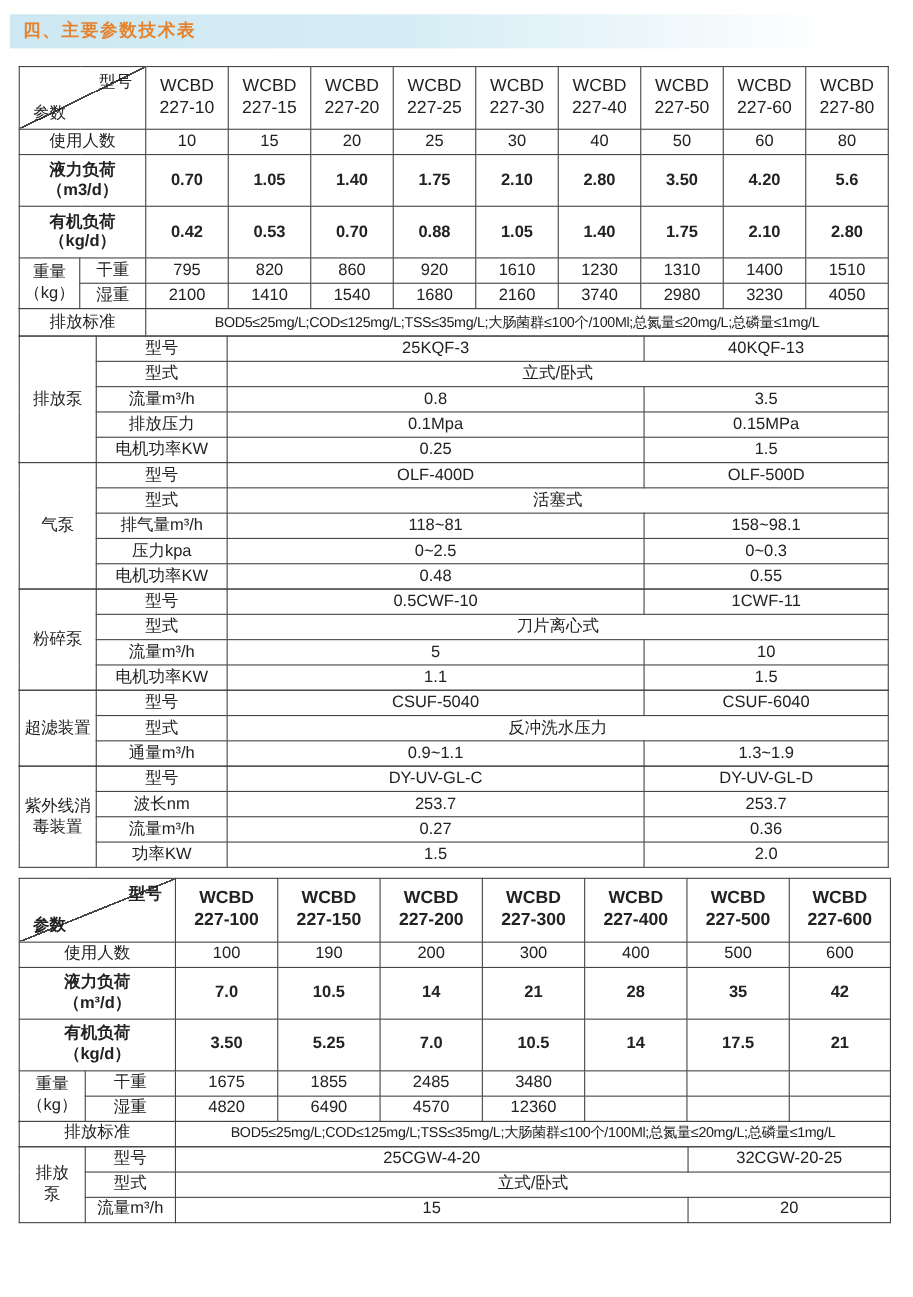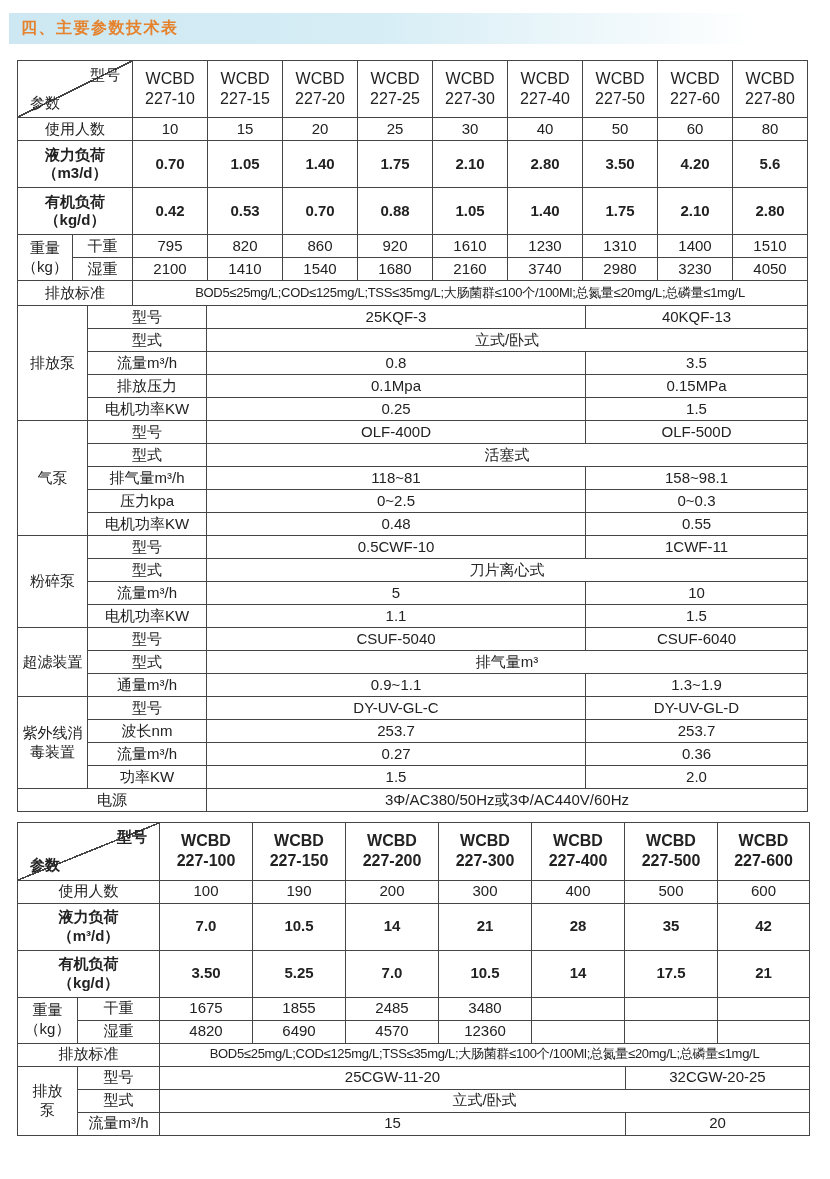--- a/index.html
+++ b/index.html
@@ -288,21 +288,21 @@
     </colgroup>
   <tbody>
       <tr class="h23">
     <td rowspan="3">超滤装置</td>
     <td>型号</td>
     <td>CSUF-5040</td>
     <td>CSUF-6040</td>
   </tr>
   <tr class="h23">
     <td>型式</td>
-    <td colspan="2">排气量m³</td>
+    <td colspan="2">反冲洗水压力</td>
   </tr>
   <tr class="h23">
     <td>通量m³/h</td>
     <td>0.9~1.1</td>
     <td>1.3~1.9</td>
   </tr>
 </tbody>
   </table>
 
 <table class="t1 stack">
@@ -337,24 +337,20 @@
   </tr>
 </tbody>
   </table>
 
 <table class="t1 stack">
   <colgroup>
       <col style="width:189px">
       <col style="width:601px">
     </colgroup>
   <tbody>
-  <tr class="h23">
-    <td>电源</td>
-    <td>3Φ/AC380/50Hz或3Φ/AC440V/60Hz</td>
-  </tr>
 </tbody>
   </table>
 
 <table class="t2 t2-first">
   <colgroup>
       <col style="width:60px">
       <col style="width:82px">
       <col style="width:93px">
       <col style="width:93px">
       <col style="width:93px">
@@ -459,21 +455,21 @@
       <col style="width:60px">
       <col style="width:82px">
       <col style="width:466px">
       <col style="width:184px">
     </colgroup>
   <tbody>
       <tr class="h23">
     <td rowspan="3">排放
 泵</td>
     <td>型号</td>
-    <td>25CGW-11-20</td>
+    <td>25CGW-4-20</td>
     <td>32CGW-20-25</td>
   </tr>
   <tr class="h23">
     <td>型式</td>
     <td colspan="2">立式/卧式</td>
   </tr>
   <tr class="h23">
     <td>流量m³/h</td>
     <td>15</td>
     <td>20</td>

